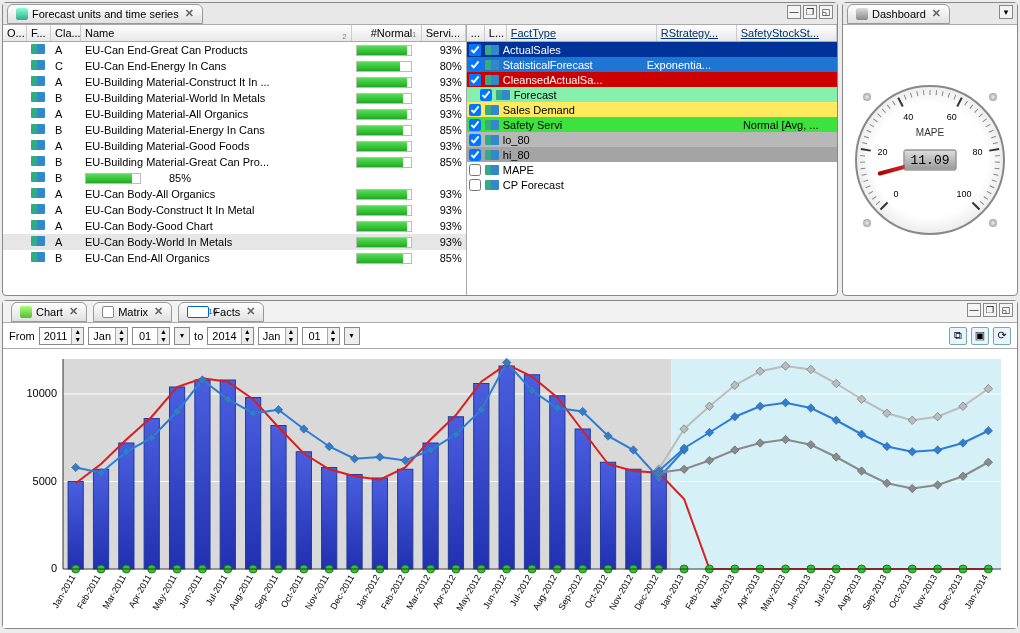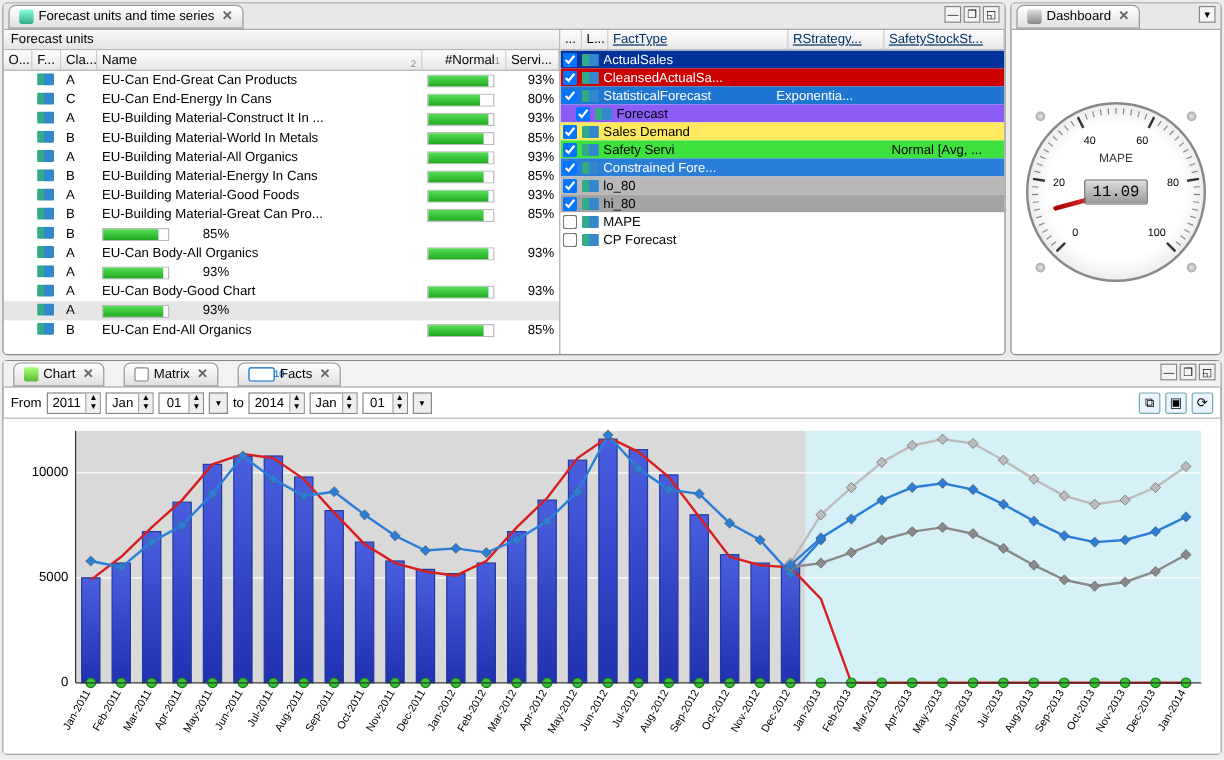--- a/index.html
+++ b/index.html
@@ -35,39 +35,39 @@
   .bar-wrap { width: 56px; height: 11px; background: #fff; border:1px solid #bbb; position: relative; }
   .bar-fill { height: 100%; background: linear-gradient(#5d5,#2a2); }
   .ts-row { display: flex; height: 15px; align-items: center; padding: 0 2px; gap: 4px; }
   .ts-row input[type=checkbox] { width: 12px; height: 12px; }
   .ts-row .sw { width: 14px; height: 10px; border-radius:1px; }
   .ts-row .lbl { flex: 0 0 140px; overflow:hidden; white-space:nowrap; }
   .ts-row .strat { flex: 1; overflow:hidden; white-space:nowrap; }
   .ts-c-darkblue { background:#003399; color:#fff; }
   .ts-c-red { background:#cc0000; color:#fff; }
   .ts-c-blue { background:#1e76d2; color:#fff; }
-  .ts-c-orange { background:#8b5cf6; color:#000;padding-left:13px; }
+  .ts-c-orange { background:#86efac; color:#000;padding-left:13px; }
   .ts-c-yellow { background:#ffe95e; color:#000; }
   .ts-c-green { background:#3ee23e; color:#000; }
   .ts-c-midblue { background:#2b7ed8; color:#fff; }
   .ts-c-gray { background:#b8b8b8; color:#000; }
   .ts-c-gray2 { background:#a4a4a4; color:#000; }
   .ts-c-none { background:#fff; color:#000; }
   .gauge-box { flex:1; display:flex; align-items:center; justify-content:center; position:relative; }
   .gauge { width: 150px; height: 150px; position: relative; }
   .gauge .face { position:absolute; inset:0; border-radius:50%; background: radial-gradient(#fff 55%, #eee 70%, #ccc 100%); border: 2px solid #888; }
   .gauge .tick { position:absolute; left:50%; top:50%; width:2px; height:10px; background:#333; transform-origin: 50% 60px; }
   .gauge .tick.minor { width:1px; height:5px; background:#888;}
   .gauge .num { position:absolute; font-size:9px; transform:translate(-50%,-50%); }
   .gauge .needle { position:absolute; left:50%; top:50%; width:4px; height:60px; background:linear-gradient(#f55,#a00); transform-origin:50% 6px; border-radius:2px; }
   .gauge .center { position:absolute; left:50%; top:50%; transform:translate(-50%,-50%); background:linear-gradient(#ddd,#999); border:1px solid #666; padding: 2px 6px; font-size:13px; font-family: 'Courier New', monospace; border-radius:2px; }
   .gauge .label { position:absolute; left:50%; top:28%; transform:translateX(-50%); font-size:10px; color:#333; }
   .gauge .screw { position:absolute; width:8px; height:8px; border-radius:50%; background:radial-gradient(#eee,#888); }
   .bottom-panel { height: 329px; margin:2px; }
-  .sub-tab-bar { height:22px; display:flex; align-items:center; gap:12px; padding:0 4px; border-bottom:1px solid #aaa; background:#f2f2f2; }
+  .sub-tab-bar { height:22px; display:flex; align-items:center; gap:2px; padding:0 4px; border-bottom:1px solid #aaa; background:#f2f2f2; }
   .range-bar { height:26px; display:flex; align-items:center; gap:4px; padding:2px 6px; border-bottom:1px solid #aaa; }
   .spin { display:inline-flex; align-items:center; border:1px solid #888; height:18px; background:#fff; }
   .spin .val { padding:0 4px; min-width:24px; text-align:center; }
   .spin .btns { display:flex; flex-direction:column; }
   .spin .btns span { width:12px; height:8px; font-size:7px; line-height:7px; text-align:center; background:#eee; border-left:1px solid #aaa; cursor:pointer; }
   .dd { width:16px; height:18px; border:1px solid #888; background:#eee; text-align:center; line-height:16px; cursor:pointer; font-size:8px; }
   .range-bar .tools { margin-left:auto; display:flex; gap:4px;}
   .tools span { width:18px; height:18px; border:1px solid #7aa; background:#e8f4ff; border-radius:2px; cursor:pointer; display:flex; align-items:center; justify-content:center;}
   .chart-area { flex:1; position:relative; background:#fff; overflow:hidden; }
   svg { display:block; }
@@ -87,21 +87,20 @@
       </div>
       <div class="win-ctrl">
         <span>—</span>
         <span>❐</span>
         <span>◱</span>
       </div>
     </div>
     <div class="split">
 
       <div class="pane" style="flex:1.25">
-        <div class="pane-title">Forecast units</div>
         <div class="grid-head">
           <div class="gh" style="width:24px">O...</div>
           <div class="gh" style="width:24px">F...</div>
           <div class="gh" style="width:30px">Cla...</div>
           <div class="gh" style="flex:1; position:relative"><span>Name</span><span style="position:absolute;right:4px;bottom:0;font-size:8px;color:#888">2</span></div>
           <div class="gh" style="width:70px; text-align:right"><span>#Normal</span><span style="font-size:8px;color:#888">1</span></div>
           <div class="gh" style="width:44px">Servi...</div>
         </div>
         <div class="rows" id="fu-rows">
             <div class="row">
@@ -220,20 +219,21 @@
                 <div class="bar-wrap">
                   <div class="bar-fill" style="width:93%"></div>
                 </div>
               </div>
               <div class="cell" style="width:44px;text-align:right">93%</div>
             </div>
             <div class="row">
               <div class="cell" style="width:24px"></div>
               <div class="cell" style="width:24px"><span class="ic ic-tree"></span></div>
               <div class="cell" style="width:30px">A</div>
+              <div class="cell" style="flex:1">EU-Can Body-Construct It In Metal</div>
               <div class="cell" style="width:70px">
                 <div class="bar-wrap">
                   <div class="bar-fill" style="width:93%"></div>
                 </div>
               </div>
               <div class="cell" style="width:44px;text-align:right">93%</div>
             </div>
             <div class="row">
               <div class="cell" style="width:24px"></div>
               <div class="cell" style="width:24px"><span class="ic ic-tree"></span></div>
@@ -243,20 +243,21 @@
                 <div class="bar-wrap">
                   <div class="bar-fill" style="width:93%"></div>
                 </div>
               </div>
               <div class="cell" style="width:44px;text-align:right">93%</div>
             </div>
             <div class="row sel">
               <div class="cell" style="width:24px"></div>
               <div class="cell" style="width:24px"><span class="ic ic-tree"></span></div>
               <div class="cell" style="width:30px">A</div>
+              <div class="cell" style="flex:1">EU-Can Body-World In Metals</div>
               <div class="cell" style="width:70px">
                 <div class="bar-wrap">
                   <div class="bar-fill" style="width:93%"></div>
                 </div>
               </div>
               <div class="cell" style="width:44px;text-align:right">93%</div>
             </div>
             <div class="row">
               <div class="cell" style="width:24px"></div>
               <div class="cell" style="width:24px"><span class="ic ic-tree"></span></div>
@@ -281,61 +282,54 @@
           <div class="gh sortable" style="flex:1">SafetyStockSt...</div>
         </div>
         <div class="rows" id="ts-rows">
             <div class="ts-row ts-c-darkblue">
               <input type="checkbox" checked="" style="">
               <span class="sw ic-tree"></span>
               <span class="lbl">ActualSales</span>
               <span class="strat"></span>
               <span class="strat"></span>
             </div>
+            <div class="ts-row ts-c-blue">
+              <input type="checkbox" checked="" style="">
+              <span class="sw ic-tree"></span>
+              <span class="lbl">StatisticalForecast</span>
+              <span class="strat">Exponentia...</span>
+              <span class="strat"></span>
+            </div>
             <div class="ts-row ts-c-red">
               <input type="checkbox" checked="" style="">
               <span class="sw ic-tree"></span>
               <span class="lbl">CleansedActualSa...</span>
               <span class="strat"></span>
               <span class="strat"></span>
             </div>
-            <div class="ts-row ts-c-blue">
-              <input type="checkbox" checked="" style="">
-              <span class="sw ic-tree"></span>
-              <span class="lbl">StatisticalForecast</span>
-              <span class="strat">Exponentia...</span>
-              <span class="strat"></span>
-            </div>
             <div class="ts-row ts-c-orange">
               <input type="checkbox" checked="" style="">
               <span class="sw ic-tree"></span>
               <span class="lbl">Forecast</span>
               <span class="strat"></span>
               <span class="strat"></span>
             </div>
             <div class="ts-row ts-c-yellow">
               <input type="checkbox" checked="" style="">
               <span class="sw ic-tree"></span>
               <span class="lbl">Sales Demand</span>
               <span class="strat"></span>
               <span class="strat"></span>
             </div>
             <div class="ts-row ts-c-green">
               <input type="checkbox" checked="" style="">
               <span class="sw ic-tree"></span>
               <span class="lbl">Safety Servi</span>
               <span class="strat"></span>
               <span class="strat">Normal [Avg, ...</span>
-            </div>
-            <div class="ts-row ts-c-midblue">
-              <input type="checkbox" checked="" style="">
-              <span class="sw ic-tree"></span>
-              <span class="lbl">Constrained Fore...</span>
-              <span class="strat"></span>
-              <span class="strat"></span>
             </div>
             <div class="ts-row ts-c-gray">
               <input type="checkbox" checked="" style="">
               <span class="sw ic-tree"></span>
               <span class="lbl">lo_80</span>
               <span class="strat"></span>
               <span class="strat"></span>
             </div>
             <div class="ts-row ts-c-gray2">
               <input type="checkbox" checked="" style="">

